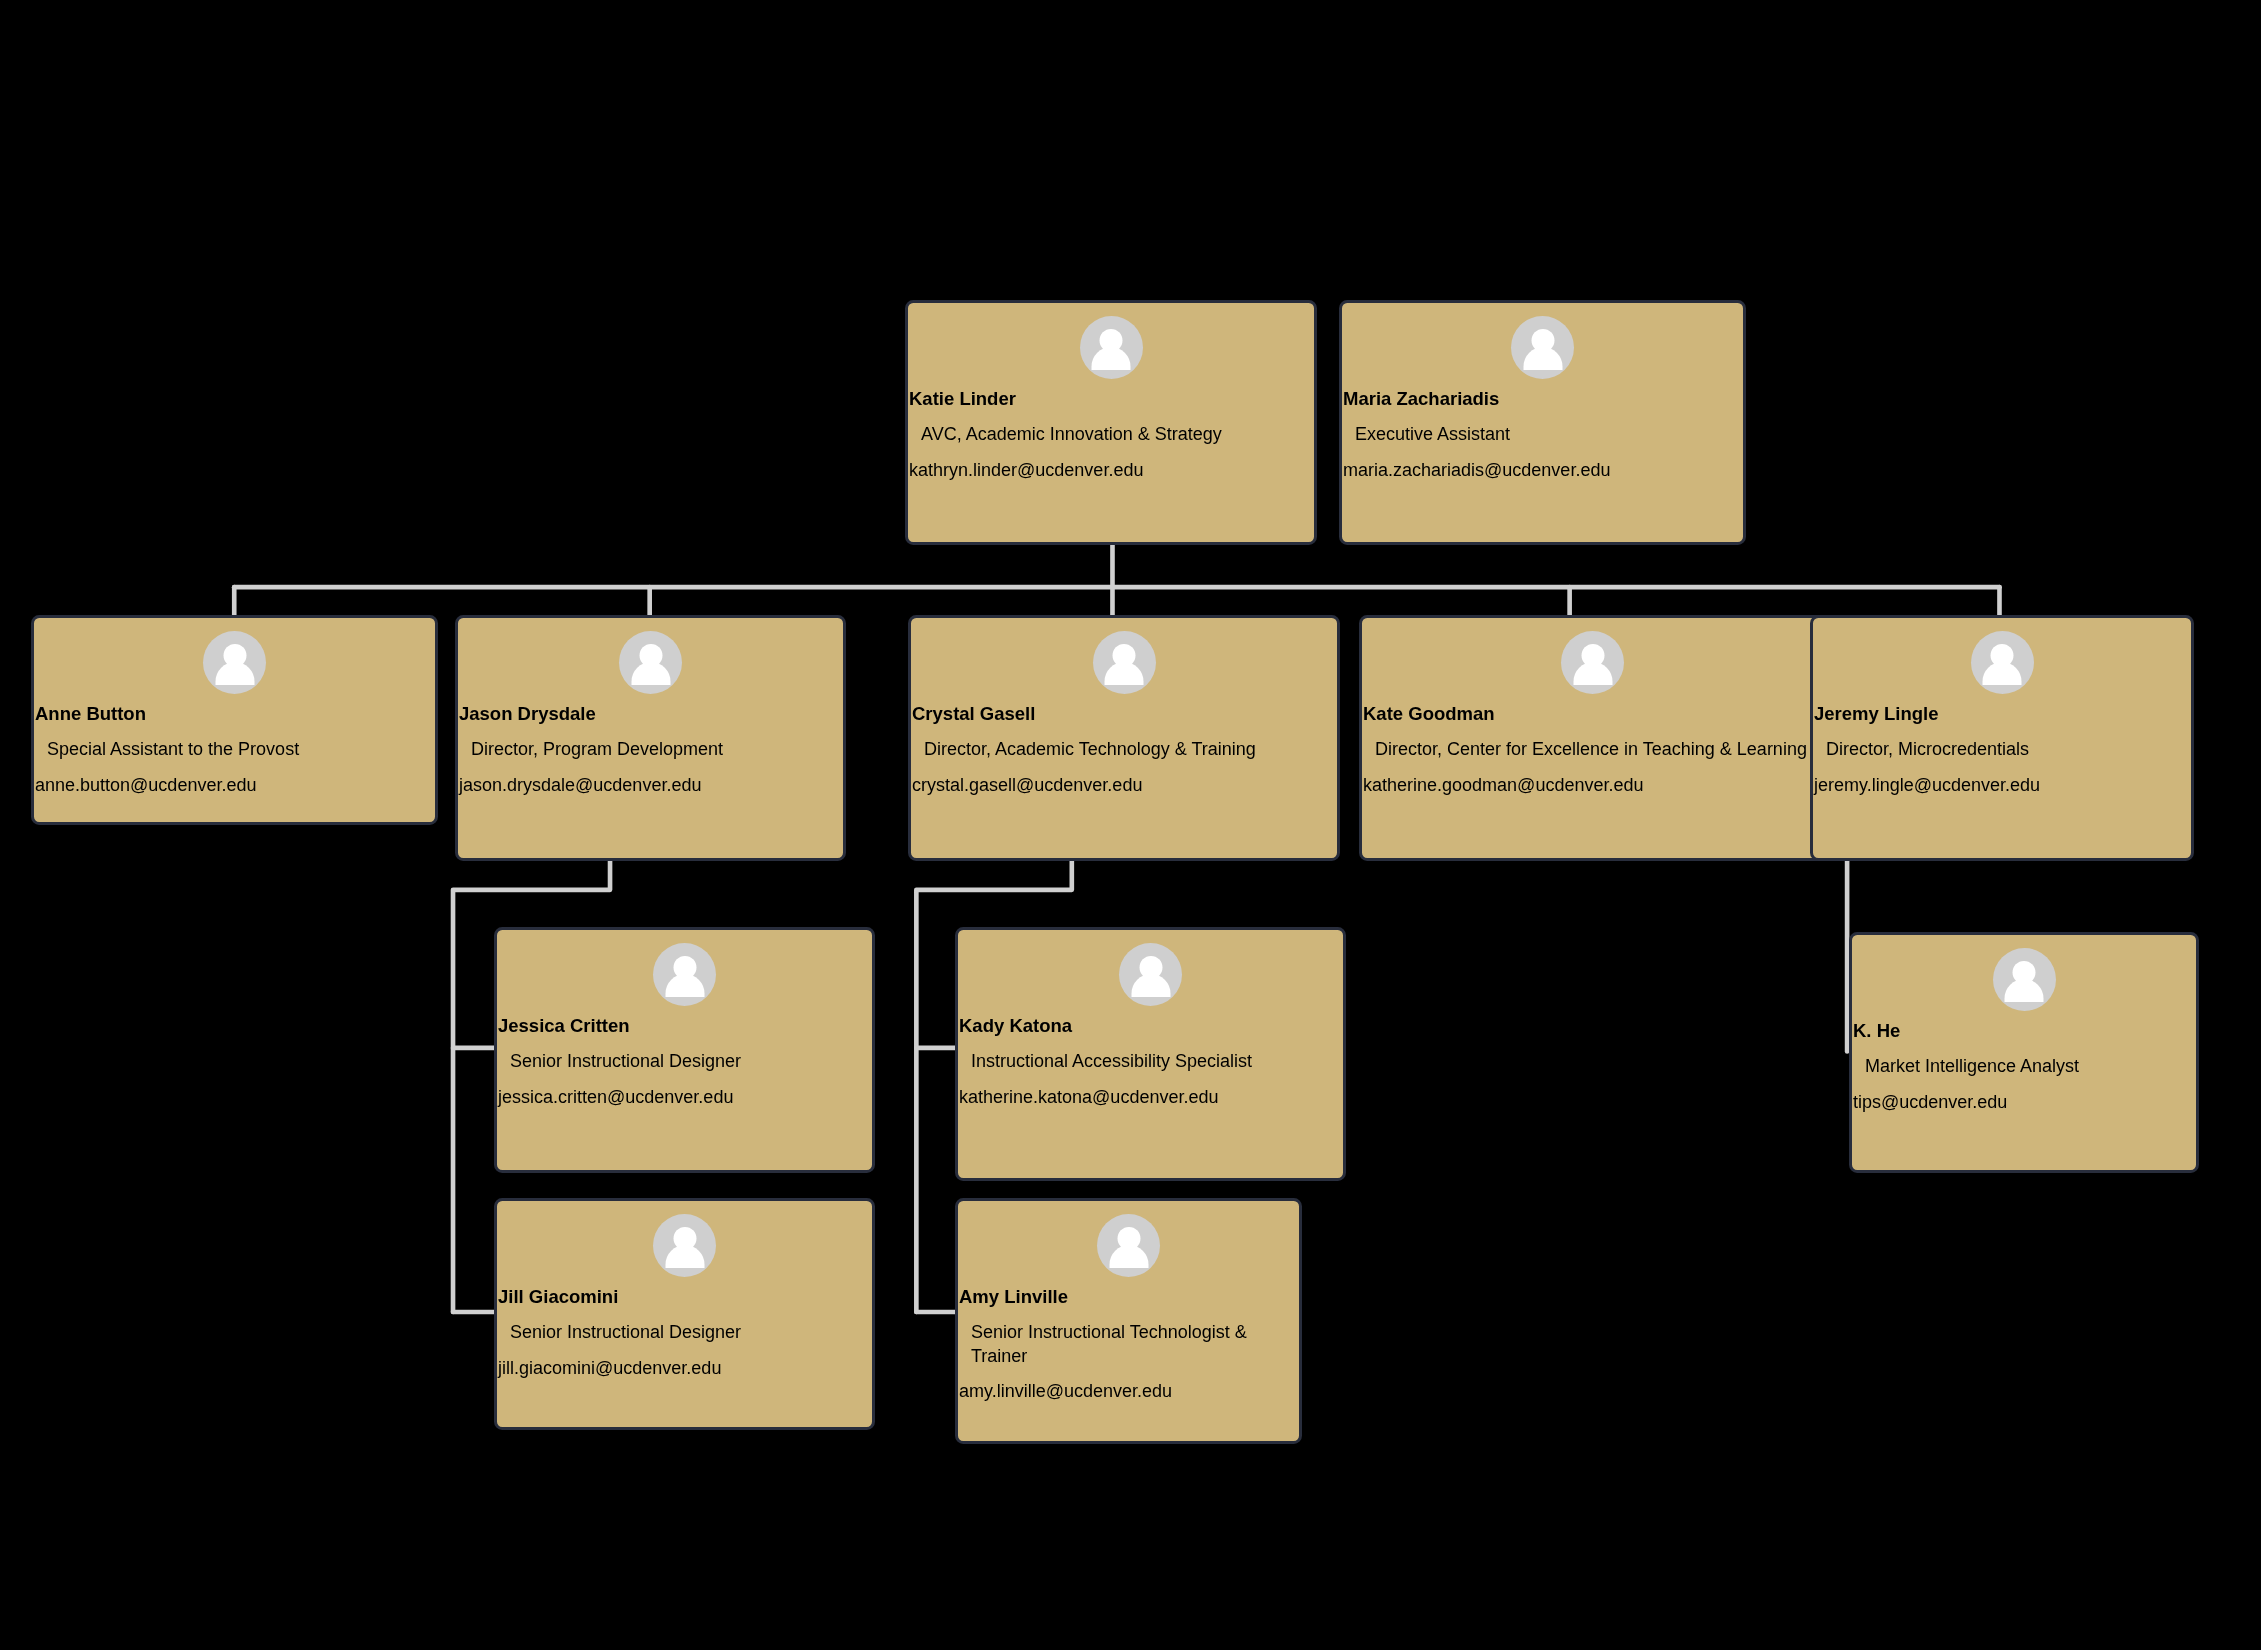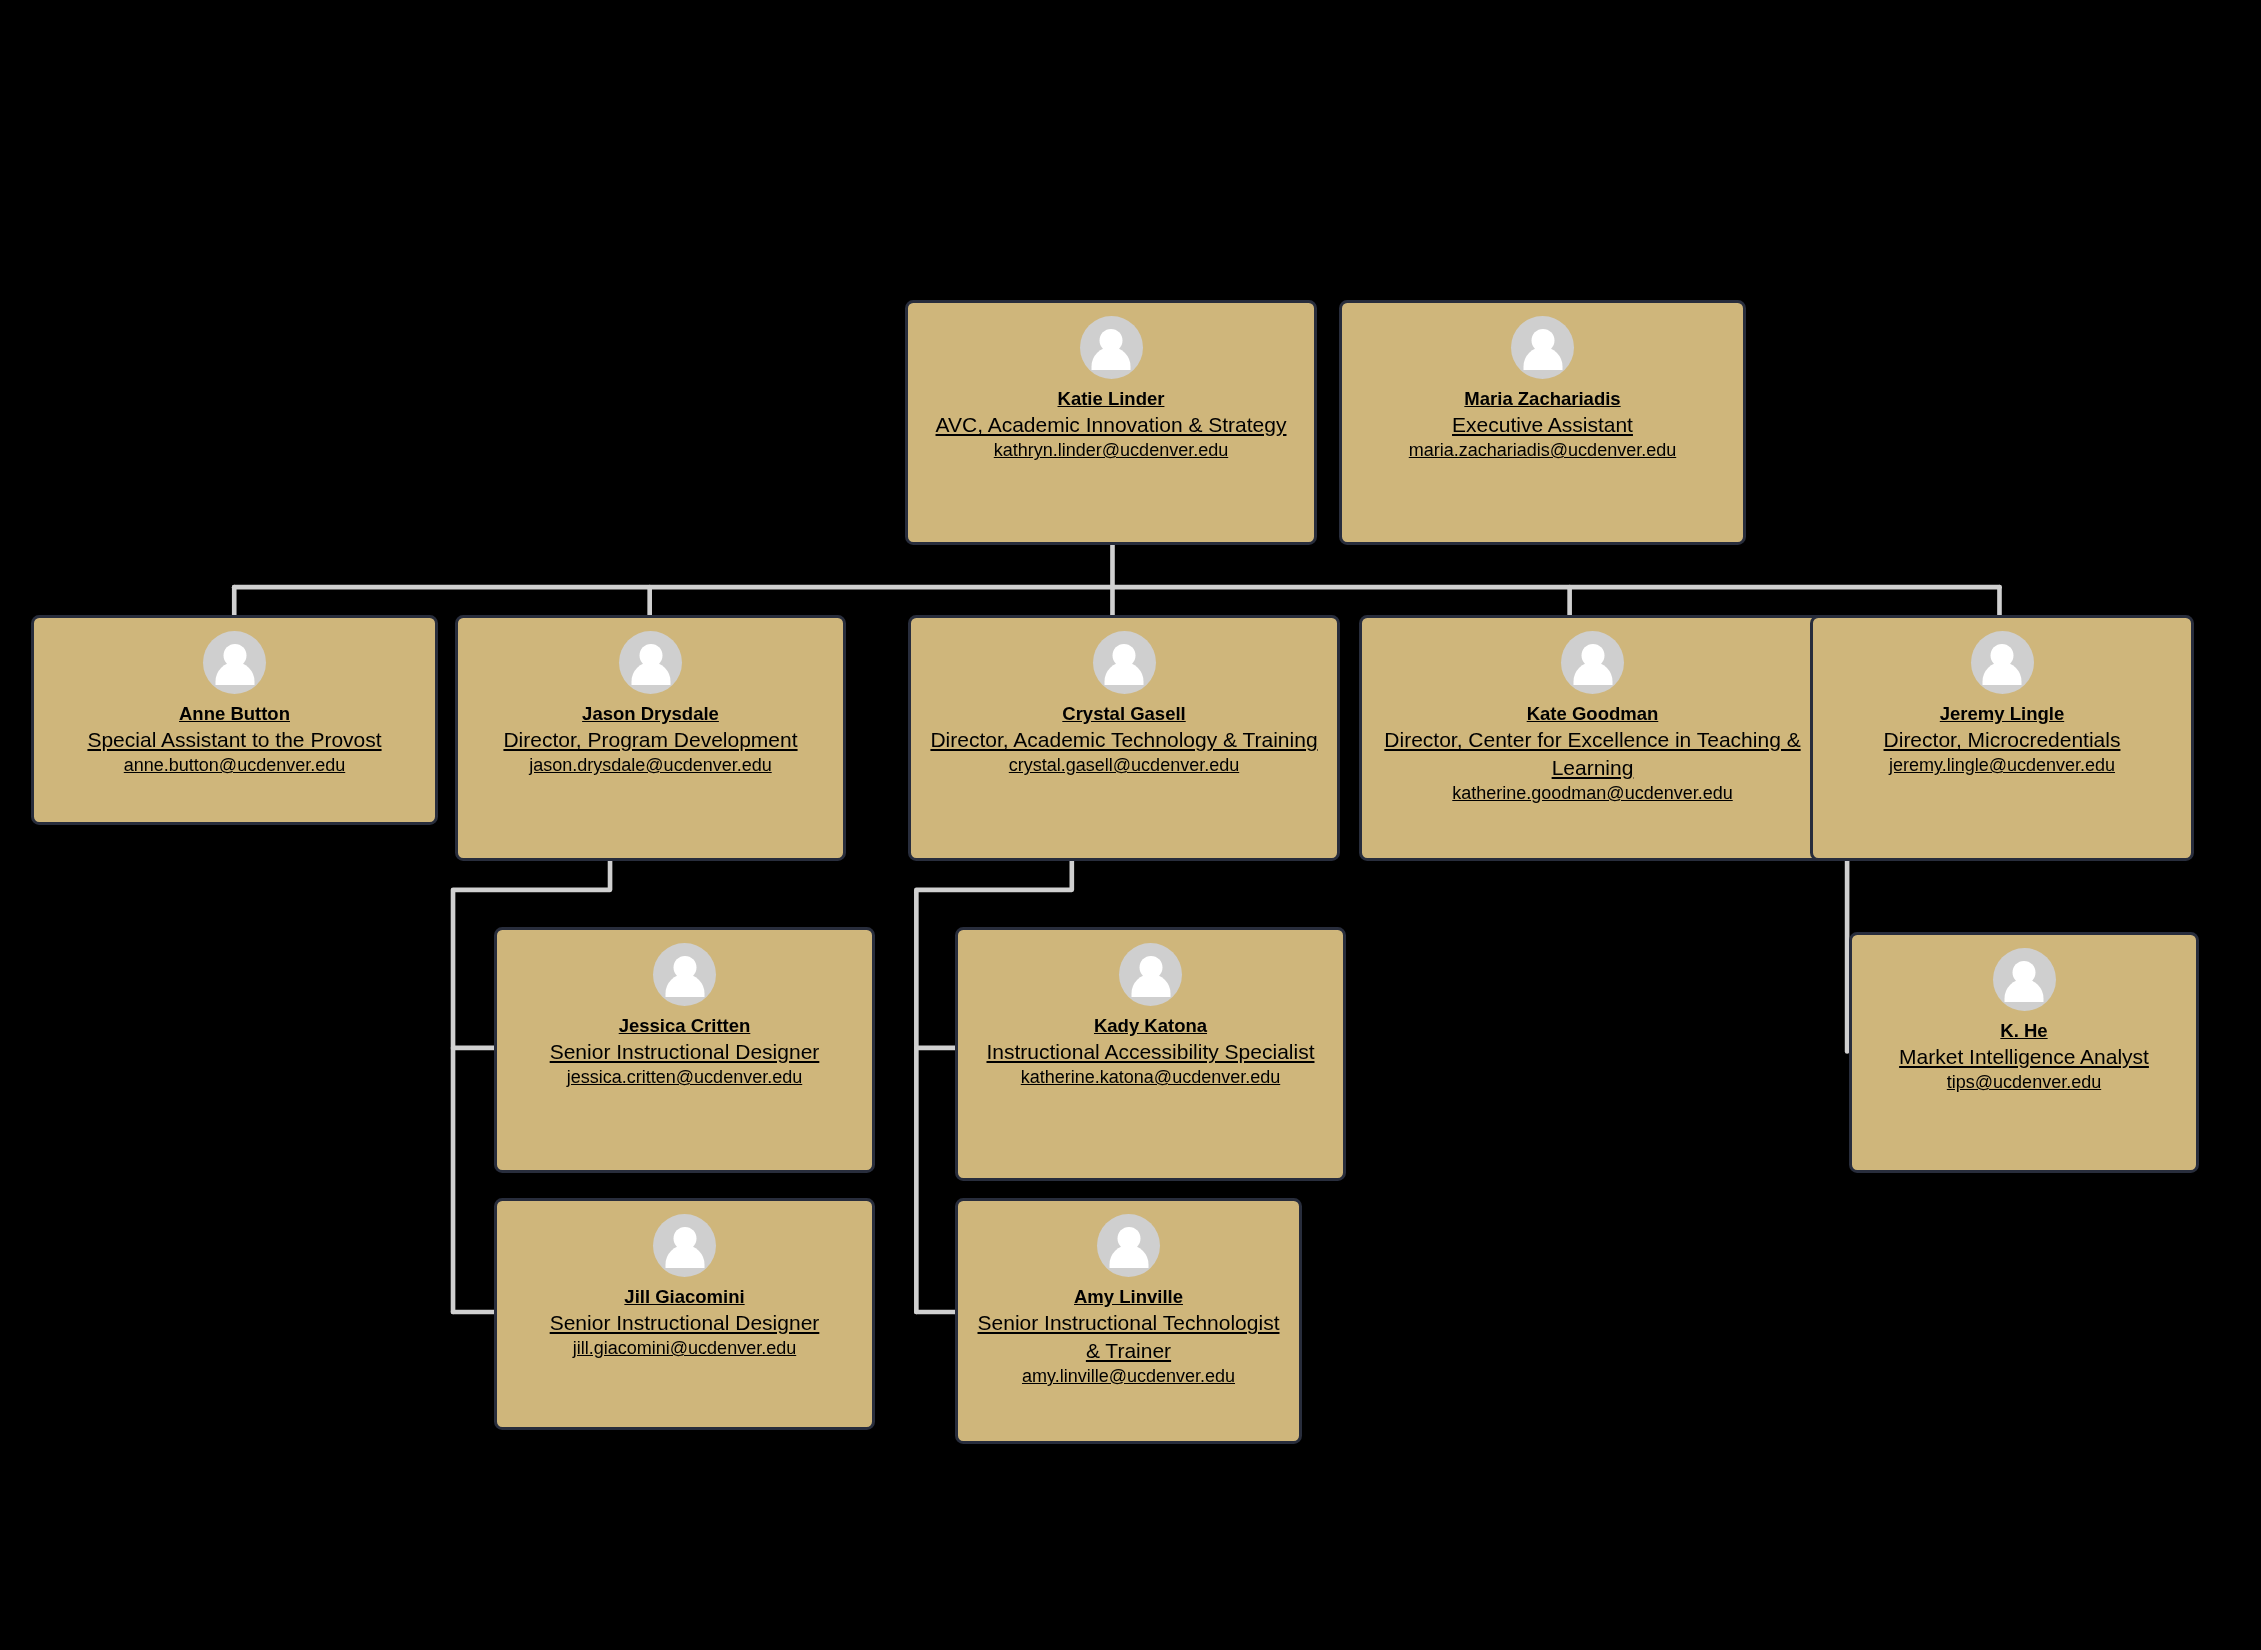--- a/index.html
+++ b/index.html
@@ -67,35 +67,34 @@
     background: #ffffff;
     border-top-left-radius: 20.6px;
     border-top-right-radius: 20.6px;
     left: 50%;
     bottom: 9.3px;
     transform: translateX(-50%);
   }
   .node-text {
     width: 100%;
     box-sizing: border-box;
-    padding: 0 14px;
-    text-align: center;
+    padding: 0 1px;
+    text-align: left;
     color: #000000;
     line-height: 1.32;
-    text-decoration: underline;
   }
   .node-name {
     font-weight: bold;
     font-size: 18.5px;
     margin: 0 0 0.5px 0;
   }
   .node-title {
-    font-size: 21px;
+    font-size: 18px;
     font-weight: normal;
-    margin: 0;
+    margin: 12px;
   }
   .node-email {
     font-size: 18px;
     font-weight: normal;
     margin: 0;
     word-break: break-word;
   }
 </style>
 </head>
 <body>

